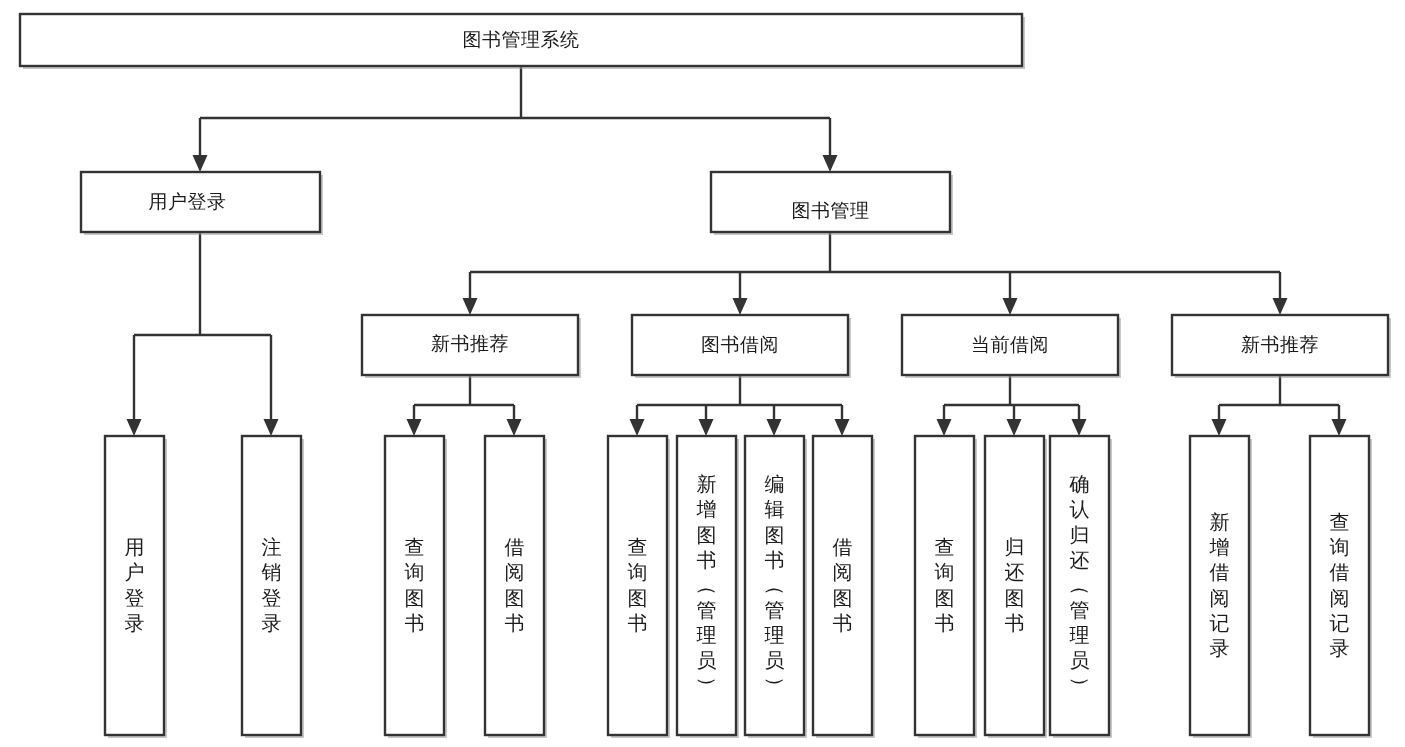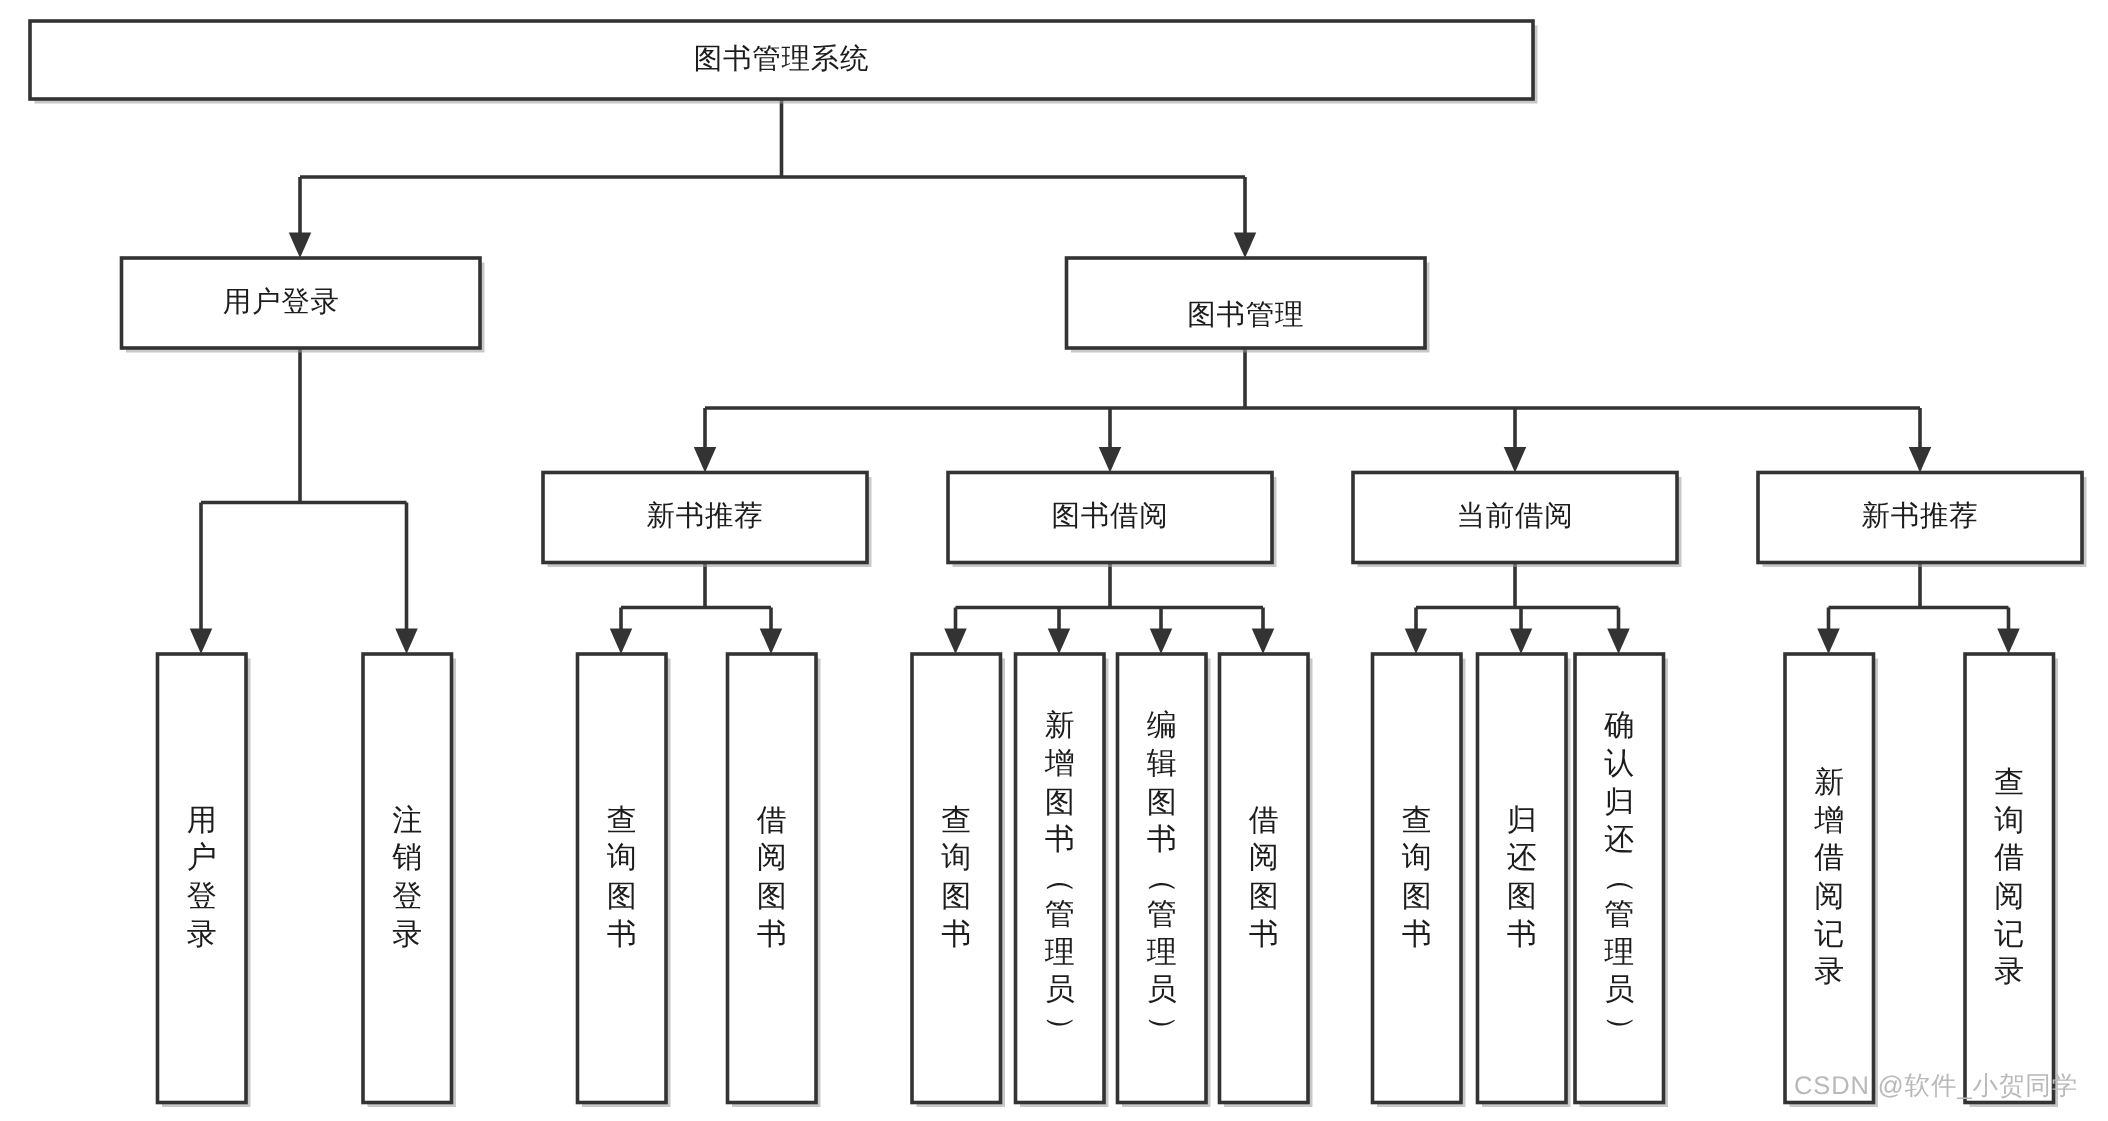--- a/index.html
+++ b/index.html
@@ -304,14 +304,13 @@
       </div>
       <div class="node-label-v" style="left: 1310px; top: 436px; width: 59px; height: 299px;">
         <span class="vchar">查</span>
         <span class="vchar">询</span>
         <span class="vchar">借</span>
         <span class="vchar">阅</span>
         <span class="vchar">记</span>
         <span class="vchar">录</span>
       </div>
     </div>
-  <div class="watermark">CSDN @软件_小贺同学</div>
 </div>
 
 </body></html>

